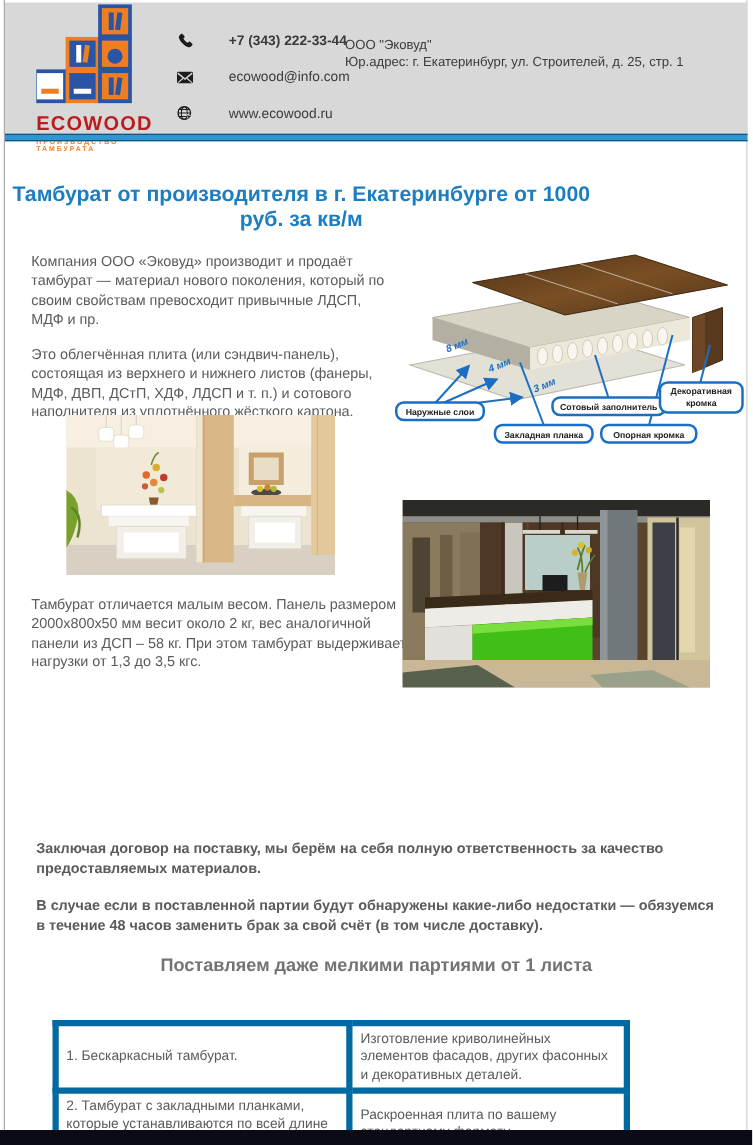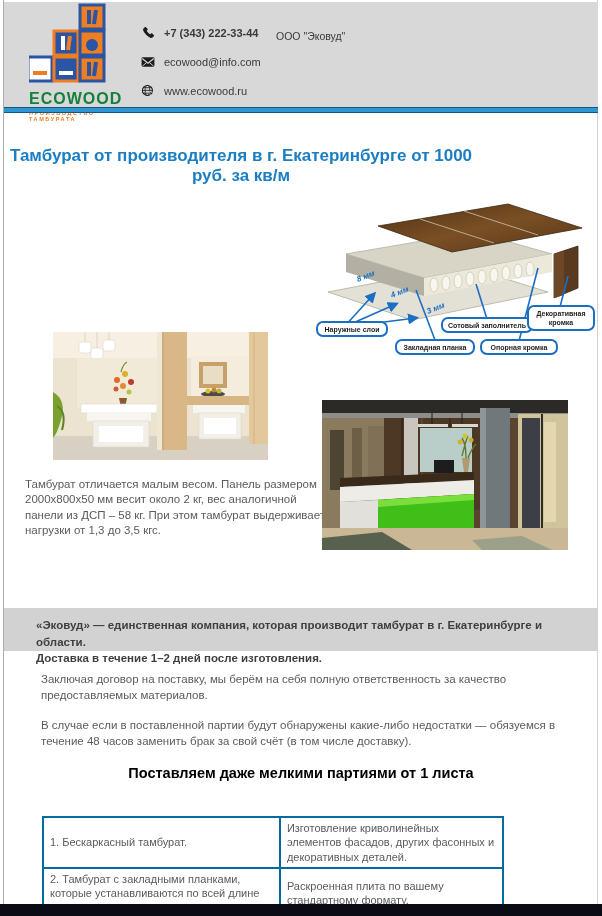--- a/index.html
+++ b/index.html
@@ -7,24 +7,24 @@
         font-family:"Liberation Sans","DejaVu Sans",sans-serif;color:#595b5d;}
   
   .page-edge-left{position:absolute;left:3px;top:0;width:1px;height:916px;background:#adadad;}
   .page-edge-right{position:absolute;left:597px;top:0;width:1px;height:916px;background:#d2d2d2;}
 
   
   #header{position:absolute;left:4px;top:2px;width:594px;height:105px;background:#d8d8d8;}
   #blue-rule{position:absolute;left:4px;top:107px;width:594px;height:6px;background:#2e97d1;
              border-top:1px solid #10567f;border-bottom:1px solid #10567f;box-sizing:border-box;}
   #logo{position:absolute;left:25px;top:1px;width:100px;}
-  #logo-name{font-size:16px;font-weight:bold;color:#15803d;letter-spacing:1px;margin-top:1px;}
+  #logo-name{font-size:16px;font-weight:bold;color:#b91c1c;letter-spacing:1px;margin-top:1px;}
   #logo-tagline{font-size:5.5px;font-weight:bold;color:#ef7d22;letter-spacing:1.6px;margin-top:2px;}
   #contacts{position:absolute;left:137px;top:24px;width:120px;}
-  .contact-row{display:flex;align-items:center;margin-bottom:15px;}
+  .contact-row{display:flex;align-items:center;margin-bottom:15px;gap:19px;}
   .contact-row svg{width:14px;height:14px;flex:0 0 14px;}
   .contact-text{margin-left:9px;font-size:11px;color:#3a3a3c;white-space:nowrap;}
   .contact-text.bold{font-weight:bold;}
   #company{position:absolute;left:272px;top:27px;width:310px;font-size:10.5px;line-height:1.38;color:#3a3a3c;}
 
   
   #title{position:absolute;left:0;top:146px;width:482px;text-align:center;
          font-size:17px;font-weight:bold;color:#1b7ec2;}
 
   
@@ -40,30 +40,30 @@
   #weight{position:absolute;left:25px;top:477px;width:302px;font-size:11.5px;line-height:1.33;}
   #weight p{margin:0 0 14px 0;}
 
   
   #banner{position:absolute;left:4px;top:608px;width:594px;height:43px;background:#d2d2d2;
           font-size:11.5px;font-weight:bold;color:#3f3f41;line-height:1.45;
           box-sizing:border-box;padding:9px 30px 0 32px;}
 
   
   #contract{position:absolute;left:25px;top:671px;width:552px;font-size:11.5px;line-height:1.4;}
-  #contract p{margin:0 0 14px 16px;}
+  #contract p{margin:0 0 14px 4px;font-weight:bold;}
 
   
   #supply-heading{position:absolute;left:0;top:765px;width:602px;text-align:center;
-                  font-size:14.5px;font-weight:bold;color:#000000;}
+                  font-size:14.5px;font-weight:bold;color:#737373;}
 
   
   #supply-table{position:absolute;left:42px;top:816px;width:462px;border-collapse:collapse;
                 font-size:11px;line-height:1.3;color:#595b5d;}
-  #supply-table td{border:2px solid #0369a1;padding:3px 6px;vertical-align:middle;}
+  #supply-table td{border:5px solid #0369a1;padding:3px 6px;vertical-align:middle;}
   #supply-table td.c1{width:51.5%;}
 
   
   #bottom-bar{position:absolute;left:0;top:904px;width:602px;height:12px;background:#0b0b15;z-index:5;}
 
   
   .dlabel{font-size:7px;font-weight:bold;fill:#1d1d1f;}
   .ddim{font-size:8px;font-weight:bold;font-style:italic;fill:#1a6fc4;}
 </style>
 </head>
@@ -121,27 +121,30 @@
           <ellipse cx="11" cy="11" rx="4" ry="8.6" fill="none" stroke="#1c1c1c" stroke-width="1.4"></ellipse>
           <path d="M2.4 11h17.2M3.5 6.3h15M3.5 15.7h15" stroke="#1c1c1c" stroke-width="1.4" fill="none"></path>
           <path d="M13.5 12.5l8.5 3.6-3.5 1.1-1.2 3.4z" fill="#1c1c1c" stroke="#ffffff" stroke-width="0.9"></path>
         </svg>
         <span class="contact-text">www.ecowood.ru</span>
       </div>
     </div>
 
     <div id="company">
       <div>ООО "Эковуд"</div>
+      <div>Юр.адрес: г. Екатеринбург, ул. Строителей, д. 25, стр. 1</div>
     </div>
   </div>
   <div id="blue-rule"></div>
 
   <div id="title">Тамбурат от производителя в г. Екатеринбурге  от 1000 руб. за кв/м</div>
 
   <div id="intro">
+    <p>Компания ООО «Эковуд» производит и продаёт тамбурат — материал нового поколения, который по своим свойствам превосходит привычные ЛДСП, МДФ и пр.</p>
+    <p>Это облегчённая плита (или сэндвич-панель), состоящая из верхнего и нижнего листов (фанеры, МДФ, ДВП, ДСтП, ХДФ, ЛДСП и т. п.) и сотового наполнителя из уплотнённого жёсткого картона.</p>
   </div>
 
   <svg id="diagram" viewBox="0 0 282 180">
     <defs>
       <linearGradient id="wood" x1="0" y1="0" x2="1" y2="1">
         <stop offset="0" stop-color="#4e3115"></stop>
           <stop offset="0.5" stop-color="#7a4f24"></stop>
           <stop offset="1" stop-color="#55361a"></stop>
       </linearGradient>
       <marker id="arr" markerWidth="7" markerHeight="7" refX="5" refY="3.5" orient="auto">
@@ -320,24 +323,20 @@
     <rect x="196" y="14" width="50" height="120" fill="#cfc49a"></rect>
     <rect x="200" y="18" width="18" height="112" fill="#3c3f45"></rect>
     <rect x="222" y="22" width="12" height="100" fill="#e4d7ae"></rect>
     <line x1="220" y1="14" x2="220" y2="134" stroke="#2a2a2a" stroke-width="2"></line>
 
     <rect x="0" y="128" width="246" height="22" fill="#c9b795"></rect>
     <polygon points="0,138 60,132 90,150 0,150" fill="#58604e"></polygon>
     <polygon points="150,140 200,136 230,150 160,150" fill="#9aa08a"></polygon>
   </svg>
 
-  <div id="banner">
-    <div>«Эковуд» — единственная компания, которая производит тамбурат в г. Екатеринбурге и области.</div>
-    <div>Доставка в течение 1–2 дней после изготовления.</div>
-  </div>
 
   <div id="contract">
     <p>Заключая договор на поставку, мы берём на себя полную ответственность за качество предоставляемых материалов.</p>
     <p>В случае если в поставленной партии будут обнаружены какие-либо недостатки — обязуемся в течение 48 часов заменить брак за свой счёт (в том числе доставку).</p>
   </div>
 
   <div id="supply-heading">Поставляем даже мелкими партиями от 1 листа</div>
 
   <table id="supply-table">
     <tbody>

